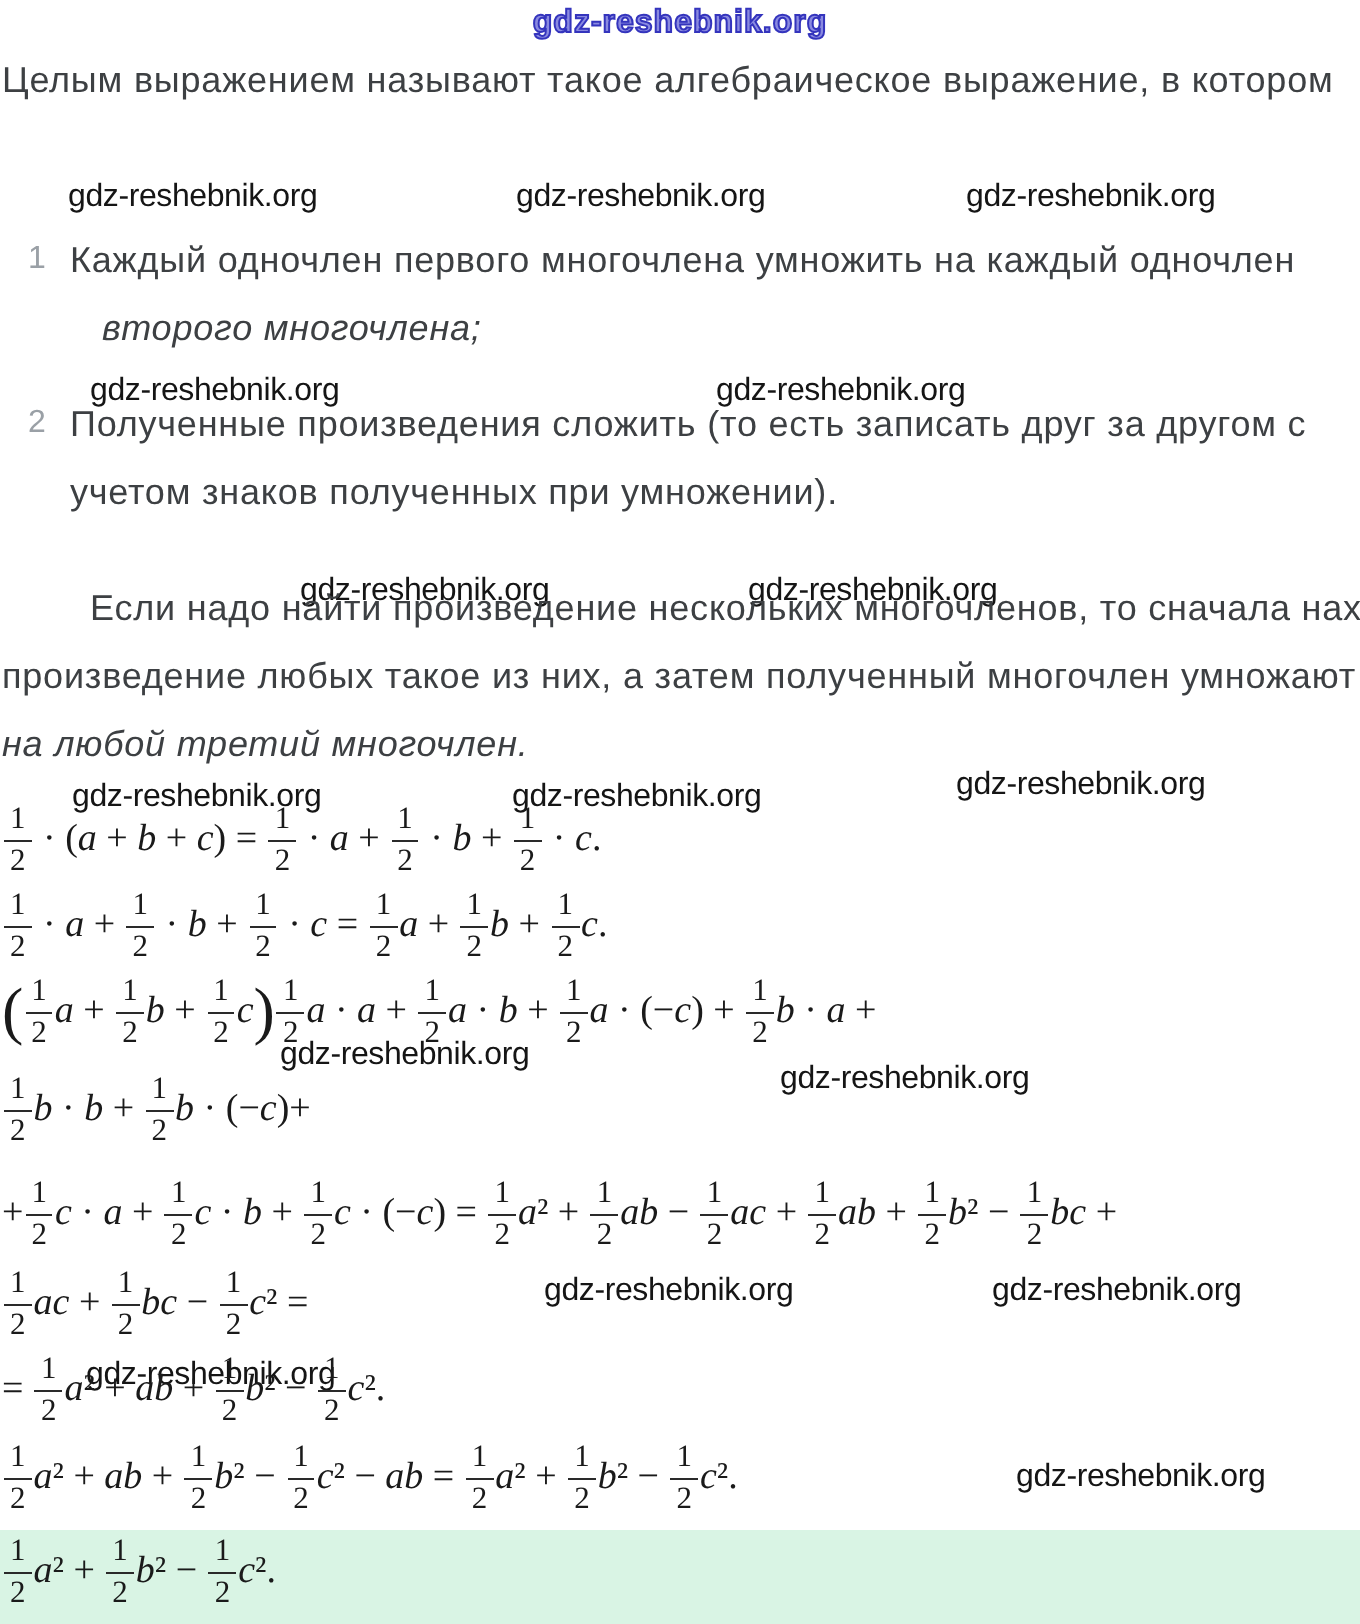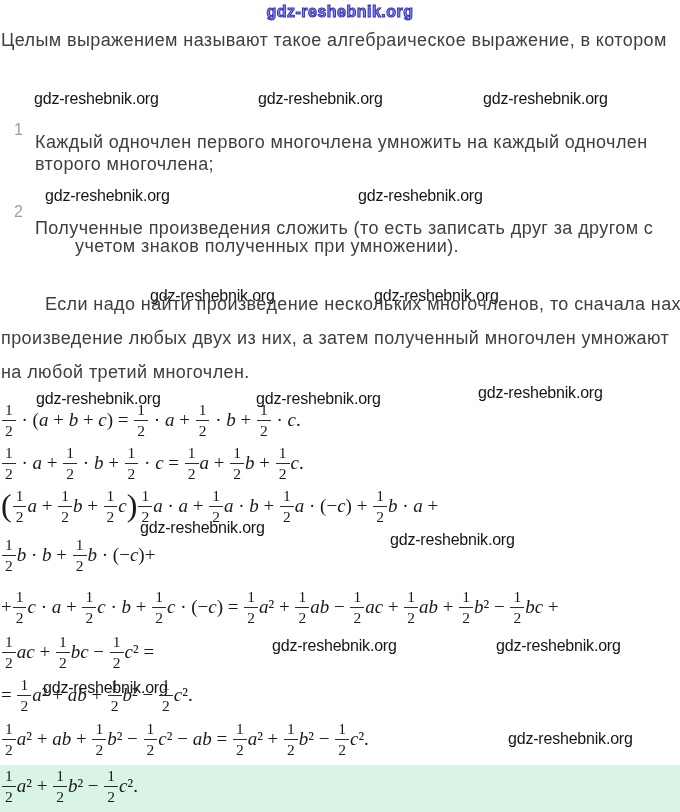--- a/index.html
+++ b/index.html
@@ -61,30 +61,30 @@
       <span class="wm" style="left: 390px; top: 531px;">gdz-reshebnik.org</span>
       <span class="wm" style="left: 272px; top: 637px;">gdz-reshebnik.org</span>
       <span class="wm" style="left: 496px; top: 637px;">gdz-reshebnik.org</span>
       <span class="wm" style="left: 43px; top: 679px;">gdz-reshebnik.org</span>
       <span class="wm" style="left: 508px; top: 730px;">gdz-reshebnik.org</span>
     </div>
 
   <div class="txt" style="top:30px; left:1px;">Целым выражением называют такое алгебраическое выражение, в котором</div>
 
   <div class="marker" style="top:120px; left:14px;">1</div>
-  <div class="txt" style="top:132px; left:35px;">Каждый одночлен первого многочлена умножить на каждый одночлен</div>
-  <div class="txt" style="top:154px; left:35px;">второго многочлена;</div>
+  <div class="txt" style="top:120px; left:35px;">Каждый одночлен первого многочлена умножить на каждый одночлен</div>
+  <div class="txt" style="top:154px; left:51px;font-style:italic;">второго многочлена;</div>
 
   <div class="marker" style="top:202px; left:14px;">2</div>
-  <div class="txt" style="top:202px; left:35px;margin-top:16px;">Полученные произведения сложить (то есть записать друг за другом с</div>
-  <div class="txt" style="top:236px; left:35px;margin-left:40px;">учетом знаков полученных при умножении).</div>
+  <div class="txt" style="top:202px; left:35px;">Полученные произведения сложить (то есть записать друг за другом с</div>
+  <div class="txt" style="top:236px; left:35px;">учетом знаков полученных при умножении).</div>
 
   <div class="txt" style="top:294px; left:1px;padding-left:44px;">Если надо найти произведение нескольких многочленов, то сначала находят</div>
-  <div class="txt" style="top:328px; left:1px;">произведение любых двух из них, а затем полученный многочлен умножают</div>
-  <div class="txt" style="top:362px; left:1px;">на любой третий многочлен.</div>
+  <div class="txt" style="top:328px; left:1px;">произведение любых такое из них, а затем полученный многочлен умножают</div>
+  <div class="txt" style="top:362px; left:1px;font-style:italic;">на любой третий многочлен.</div>
 
   <div class="band" style="background: rgb(217, 244, 228);"></div>
 
   <div class="math" style="left: 1px; top: 398px;">
       <span class="frac">
         <span class="num">1</span>
         <span class="den">2</span>
       </span>
       <span class="tok"> · (<i>a</i> + <i>b</i> + <i>c</i>) = </span>
       <span class="frac">

